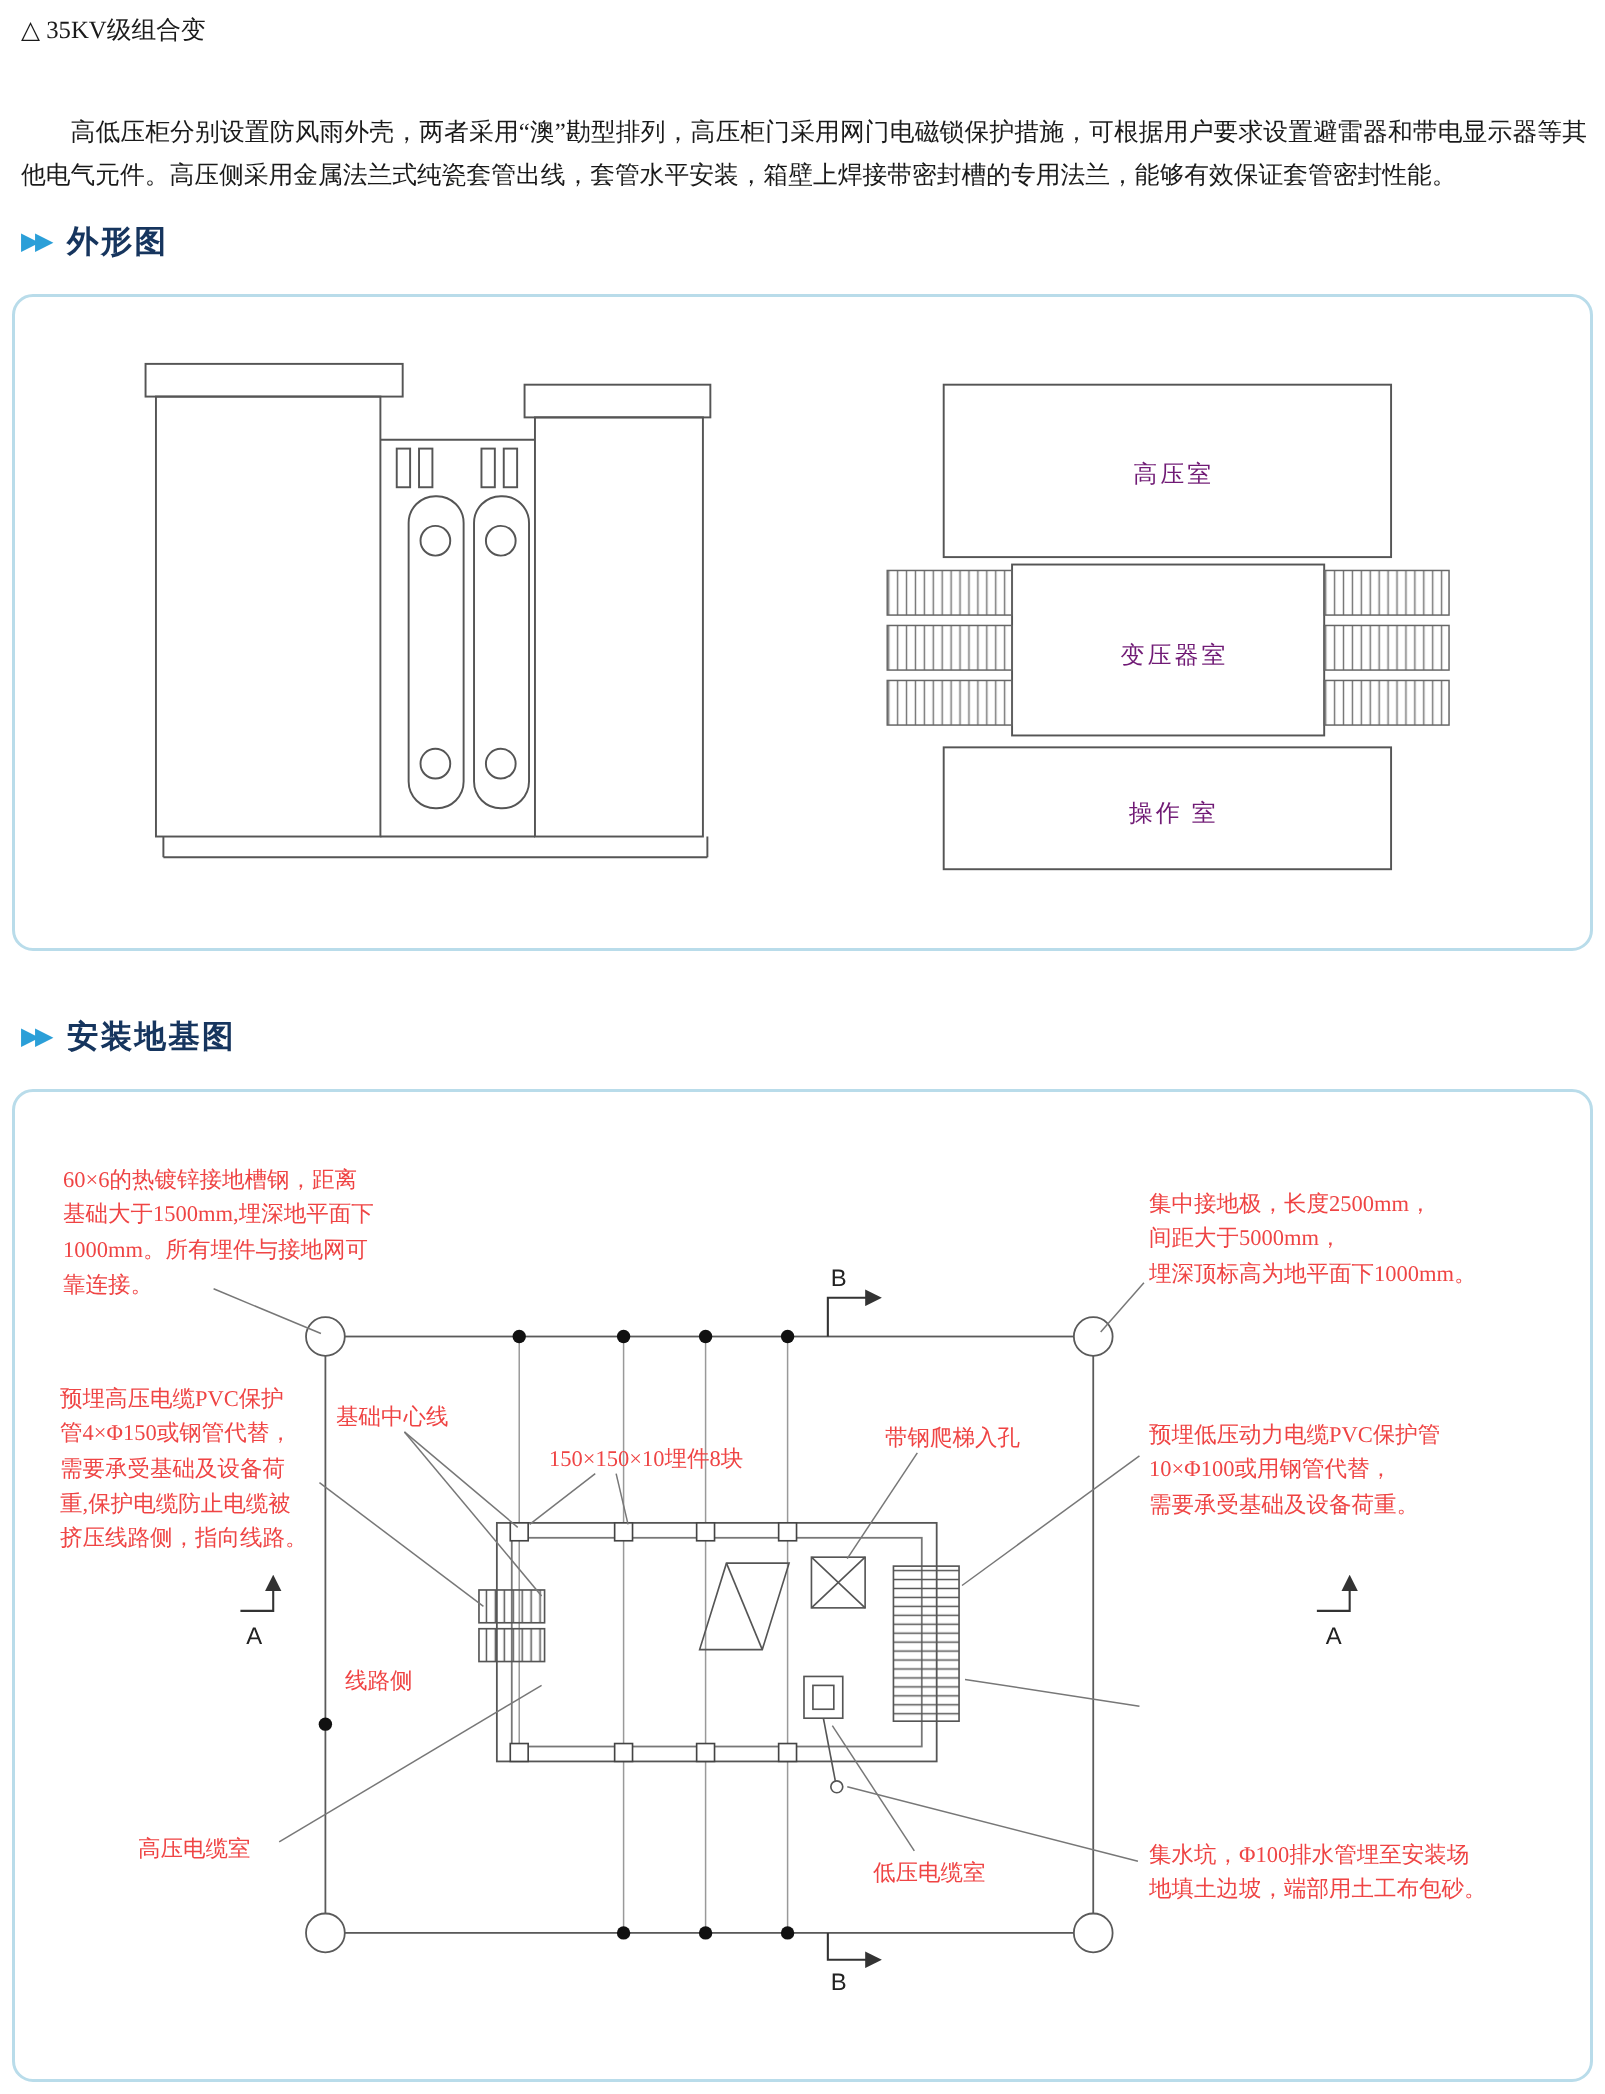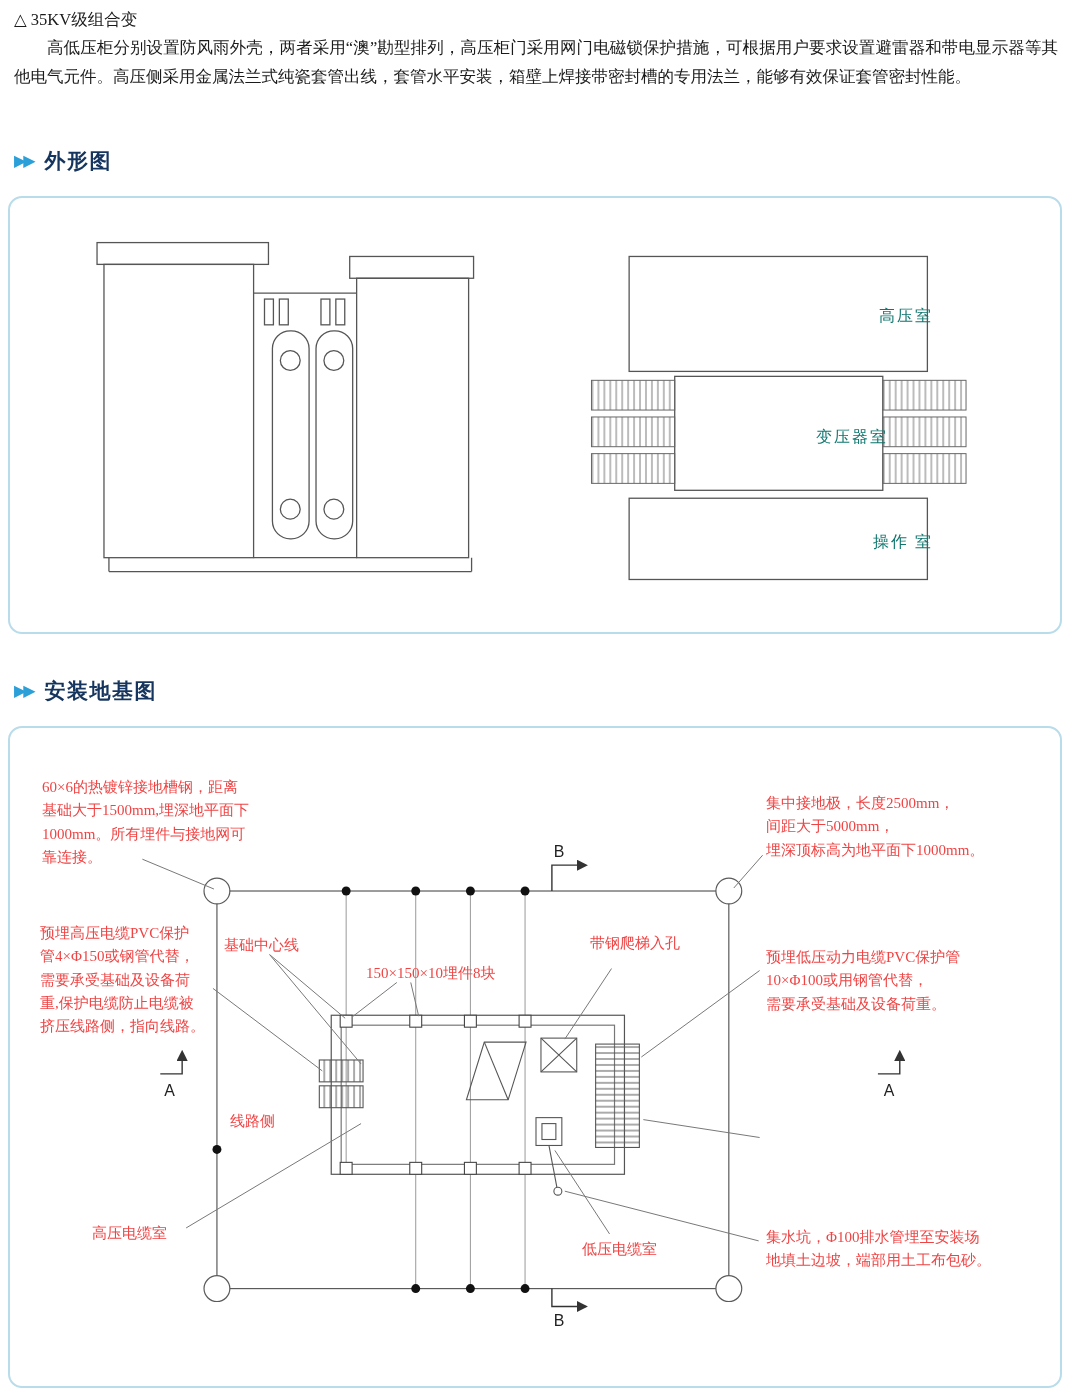--- a/index.html
+++ b/index.html
@@ -7,36 +7,36 @@
   body {
     width:1070px; height:1396px;
     font-family:"Liberation Serif", serif;
     color:#1a1a1a;
   }
   .page { position:relative; width:1070px; height:1396px; background:#fff; overflow:hidden; }
 
   
   .intro { position:absolute; left:14px; top:6px; width:1044px; font-size:16.5px; line-height:1.72; }
   .intro-heading { font-size:16.5px; }
-  .intro-para { text-indent:2em; text-align:justify; }
+  .intro-para { text-indent:2em; text-align:justify;margin-top:40px; }
 
   
   .section-header { position:absolute; left:14px; display:flex; align-items:center; gap:9px; height:30px; }
   .sh-outline { top:146px; }
   .sh-foundation { top:676px; }
   .arrows { color:#2b9fd8; font-size:16px; letter-spacing:-3px; font-family:"DejaVu Sans", sans-serif; line-height:1; padding-right:3px; }
   .section-title { font-family:"Liberation Sans", sans-serif; font-weight:bold; font-size:21px; color:#16355e; letter-spacing:1.5px; }
 
   
   .panel { position:absolute; left:8px; width:1054px; border:2px solid #b9dcea; border-radius:14px; background:#fff; }
   .panel-outline { top:196px; height:438px; }
   .panel-foundation { top:726px; height:662px; }
   svg.draw { position:absolute; left:0; top:0; width:100%; height:100%; }
 
-  .room-label { position:absolute; text-align:right; font-size:16px; color:#0f766e; letter-spacing:2px; }
+  .room-label { position:absolute; text-align:center; font-size:16px; color:#701a75; letter-spacing:2px; }
   .ann { position:absolute; font-size:15px; line-height:1.55; color:#ef4444; white-space:pre-line; }
   .caption { position:absolute; left:0; top:620px; width:100%; text-align:center; font-size:17px; color:#111; letter-spacing:2px; }
 
   svg text { font-family:"Liberation Sans", sans-serif; font-size:16px; fill:#222; }
 </style>
 </head>
 <body>
 
 <div class="page">
 
@@ -218,21 +218,21 @@
     <div class="ann" style="left:756px; top:64px; width:285px;">集中接地极，长度2500mm，
 间距大于5000mm，
 埋深顶标高为地平面下1000mm。</div>
     <div class="ann" style="left:30px; top:194px; width:190px;">预埋高压电缆PVC保护
 管4×Φ150或钢管代替，
 需要承受基础及设备荷
 重,保护电缆防止电缆被
 挤压线路侧，指向线路。</div>
     <div class="ann" style="left:214px; top:206px;">基础中心线</div>
     <div class="ann" style="left:356px; top:234px;">150×150×10埋件8块</div>
-    <div class="ann" style="left:580px; top:204px;">带钢爬梯入孔</div>
+    <div class="ann" style="left:580px; top:220px;">带钢爬梯入孔</div>
     <div class="ann" style="left:756px; top:218px; width:260px;">预埋低压动力电缆PVC保护管
 10×Φ100或用钢管代替，
 需要承受基础及设备荷重。</div>
     <div class="ann" style="left:220px; top:382px;">线路侧</div>
     <div class="ann" style="left:82px; top:494px;">高压电缆室</div>
     <div class="ann" style="left:572px; top:510px;">低压电缆室</div>
     <div class="ann" style="left:756px; top:498px; width:268px;">集水坑，Φ100排水管埋至安装场
 地填土边坡，端部用土工布包砂。</div>
 
   </div>

